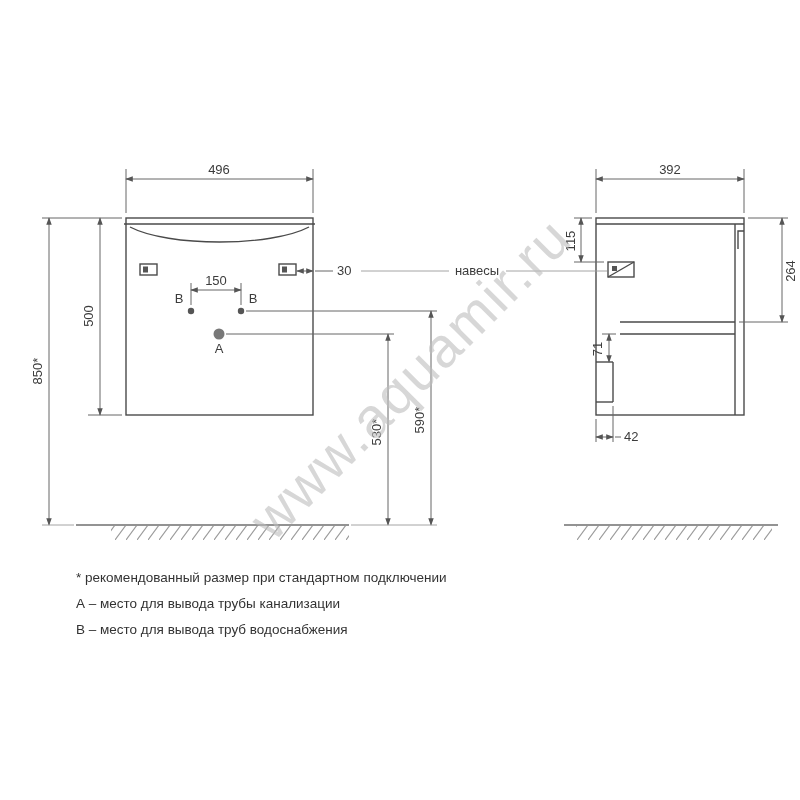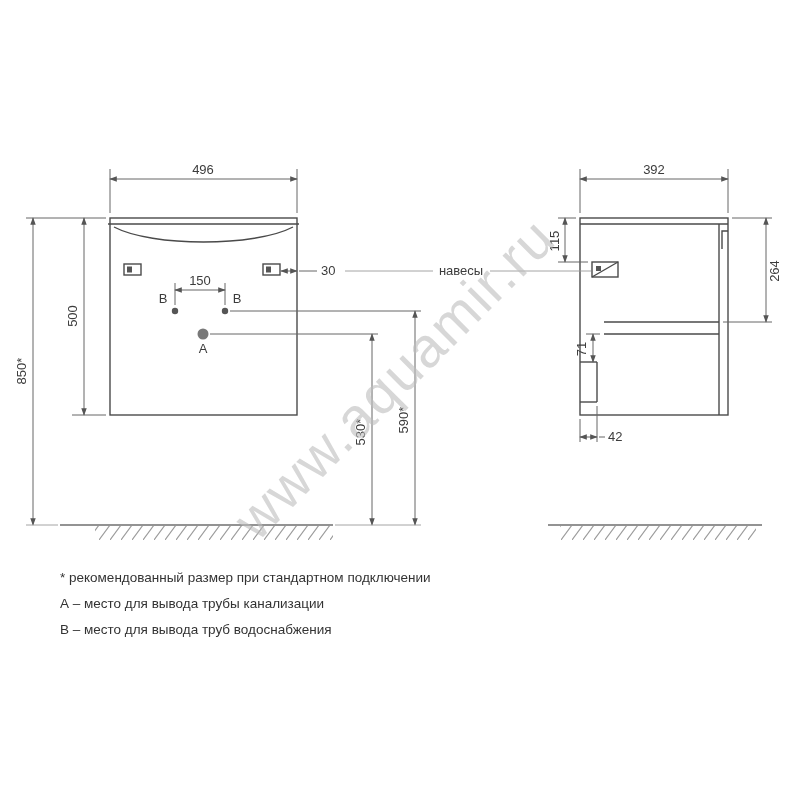--- a/index.html
+++ b/index.html
@@ -1,18 +1,18 @@
 <!DOCTYPE html>
 <html><head>
 <meta charset="utf-8">
 <style>
   *{margin:0;padding:0;box-sizing:border-box;}
   html,body{background:#ffffff;}
   .page{position:relative;width:800px;height:800px;background:#ffffff;overflow:hidden;
-        font-family:"Liberation Sans",sans-serif;}
+        font-family:"Liberation Sans",sans-serif;padding-left:16px;}
   svg{display:block;}
   text{font-family:"Liberation Sans",sans-serif;fill:#3c3c3c;stroke:none;font-size:13px;}
   .obj{stroke:#4a4a4a;stroke-width:1.4;fill:none;}
   .dim{stroke:#666666;stroke-width:1;fill:none;}
   .thin{stroke:#9a9a9a;stroke-width:0.9;fill:none;}
   .floor{stroke:#6f6f6f;stroke-width:1.3;}
   .notes text{fill:#333333;font-size:13.5px;}
   .watermark{fill:#bdbdbd;opacity:0.6;font-size:56px;letter-spacing:2px;}
 </style>
 </head>

